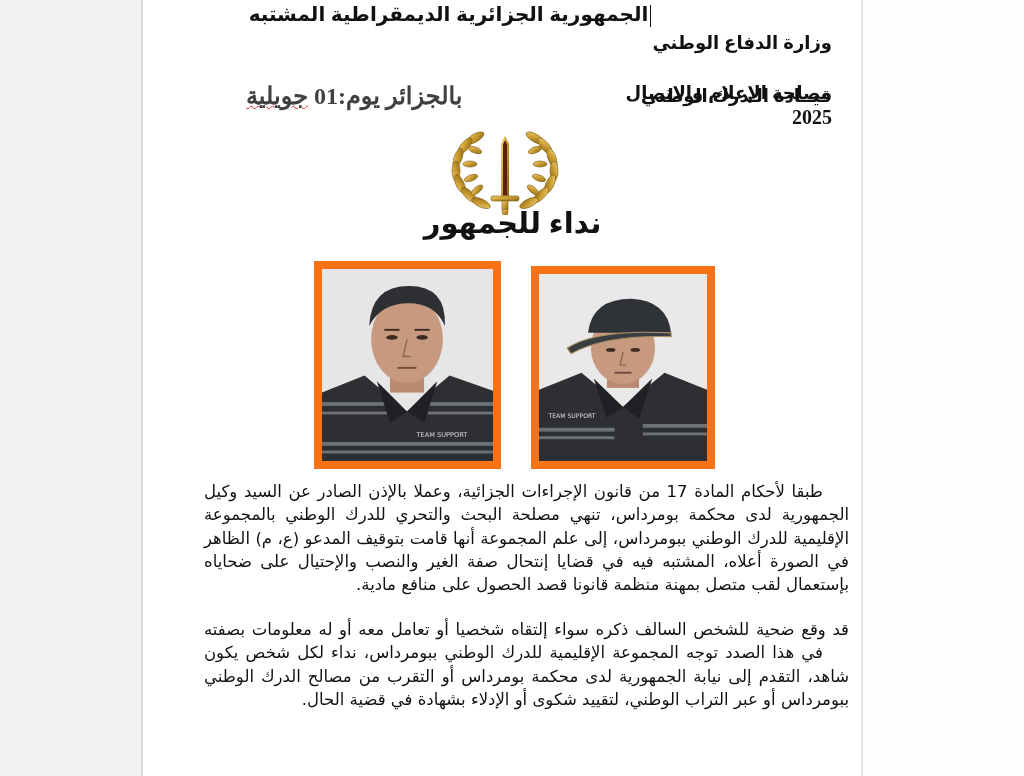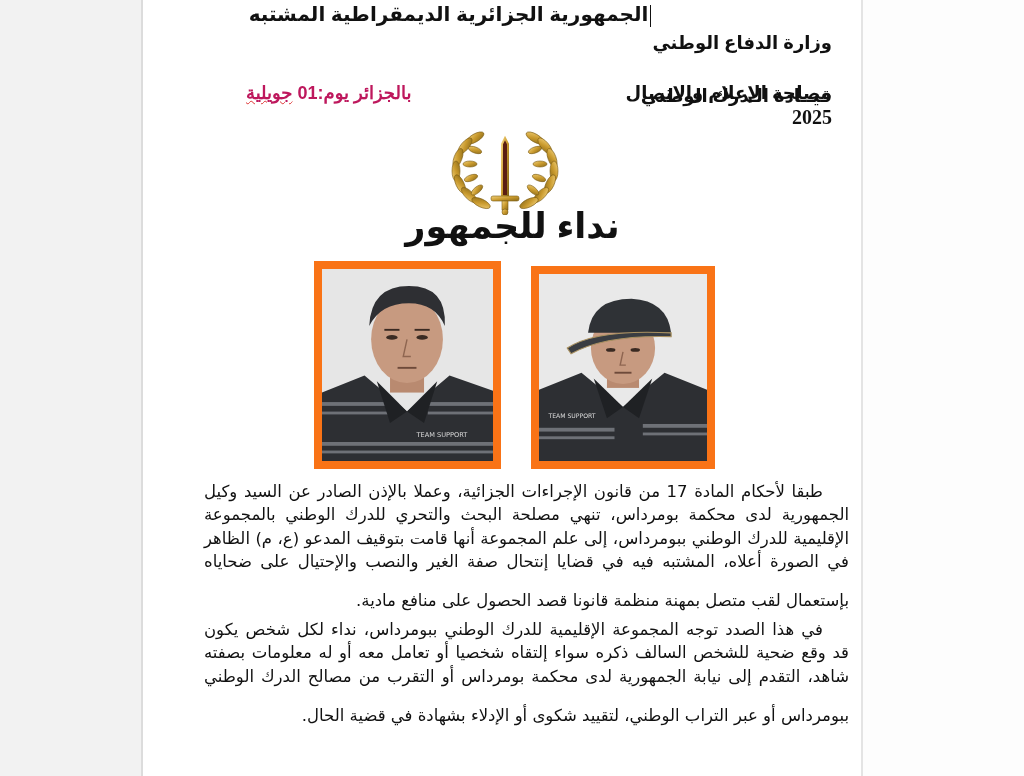--- a/index.html
+++ b/index.html
@@ -30,47 +30,47 @@
   .org1 { top:32px; }
   .org2 { top:57px;margin-top:28px; }
   .org3 { top:82px; }
   .year {
     position:absolute; right:192px; top:106px;
     font-family:"Liberation Serif","DejaVu Serif",serif;
     font-weight:bold; font-size:20px; color:#111;
   }
   .dateline {
     position:absolute; left:246px; top:82px;
-    font-family:Liberation Sans, sans-serif;
-    font-weight:bold; font-size:18px; color:#be185d; white-space:nowrap;
+    font-family:Liberation Serif, serif;
+    font-weight:bold; font-size:24px; color:#404040; white-space:nowrap;
   }
   .dateline .month { text-decoration:underline wavy #d33; text-decoration-thickness:1px; }
   .emblem { position:absolute; left:445px; top:130px; width:120px; height:85px; }
   .notice-title {
     position:absolute; left:400px; top:206px; width:225px; text-align:center;
     font-family:"Liberation Sans","DejaVu Sans",sans-serif;
-    font-weight:bold; font-size:35px; color:#111;
+    font-weight:bold; font-size:29px; color:#111;
   }
   .photo {
     position:absolute; border:8px solid #f97316; box-sizing:border-box; overflow:hidden;
     background:#e9e9e9;
   }
   .photo1 { left:314px; top:261px; width:187px; height:208px; }
   .photo2 { left:531px; top:266px; width:184px; height:203px; }
   .photo svg { display:block; width:100%; height:100%; }
   .para {
     position:absolute; left:204px; width:645px;
     font-family:"DejaVu Sans","Liberation Sans",sans-serif;
     font-size:16.5px; line-height:23.3px; color:#111;
     text-align:justify; text-align-last:right;
   }
   .para1 { top:480px; }
   .para2 { top:618px; }
   .para .ln { display:block; white-space:nowrap; text-align:justify; text-align-last:justify; }
-  .para .ln.last { text-align-last:right;margin-top:16px; }
+  .para .ln.last { text-align-last:right; }
   .para .indent { padding-right:26px; }
 </style>
 </head>
 <body>
 
 <div class="bg-right"></div>
 
 <div class="page"></div>
 
 <div class="header-title rtl"><span class="cursor"></span><span>الجمهورية الجزائرية الديمقراطية المشتبه</span></div>
@@ -195,17 +195,17 @@
 
 <div class="para para1 rtl">
   <span class="ln indent">طبقا لأحكام المادة 17 من قانون الإجراءات الجزائية، وعملا بالإذن الصادر عن السيد وكيل</span>
   <span class="ln">الجمهورية لدى محكمة بومرداس، تنهي مصلحة البحث والتحري للدرك الوطني بالمجموعة</span>
   <span class="ln">الإقليمية للدرك الوطني ببومرداس، إلى علم المجموعة أنها قامت بتوقيف المدعو (ع، م) الظاهر</span>
   <span class="ln">في الصورة أعلاه، المشتبه فيه في قضايا إنتحال صفة الغير والنصب والإحتيال على ضحاياه</span>
   <span class="ln last">بإستعمال لقب متصل بمهنة منظمة قانونا قصد الحصول على منافع مادية.</span>
 </div>
 
 <div class="para para2 rtl">
+  <span class="ln">قد وقع ضحية للشخص السالف ذكره سواء إلتقاه شخصيا أو تعامل معه أو له معلومات بصفته</span>
   <span class="ln indent">في هذا الصدد توجه المجموعة الإقليمية للدرك الوطني ببومرداس، نداء لكل شخص يكون</span>
-  <span class="ln">قد وقع ضحية للشخص السالف ذكره سواء إلتقاه شخصيا أو تعامل معه أو له معلومات بصفته</span>
   <span class="ln">شاهد، التقدم إلى نيابة الجمهورية لدى محكمة بومرداس أو التقرب من مصالح الدرك الوطني</span>
   <span class="ln last">ببومرداس أو عبر التراب الوطني، لتقييد شكوى أو الإدلاء بشهادة في قضية الحال.</span>
 </div>
 
 </body></html>

